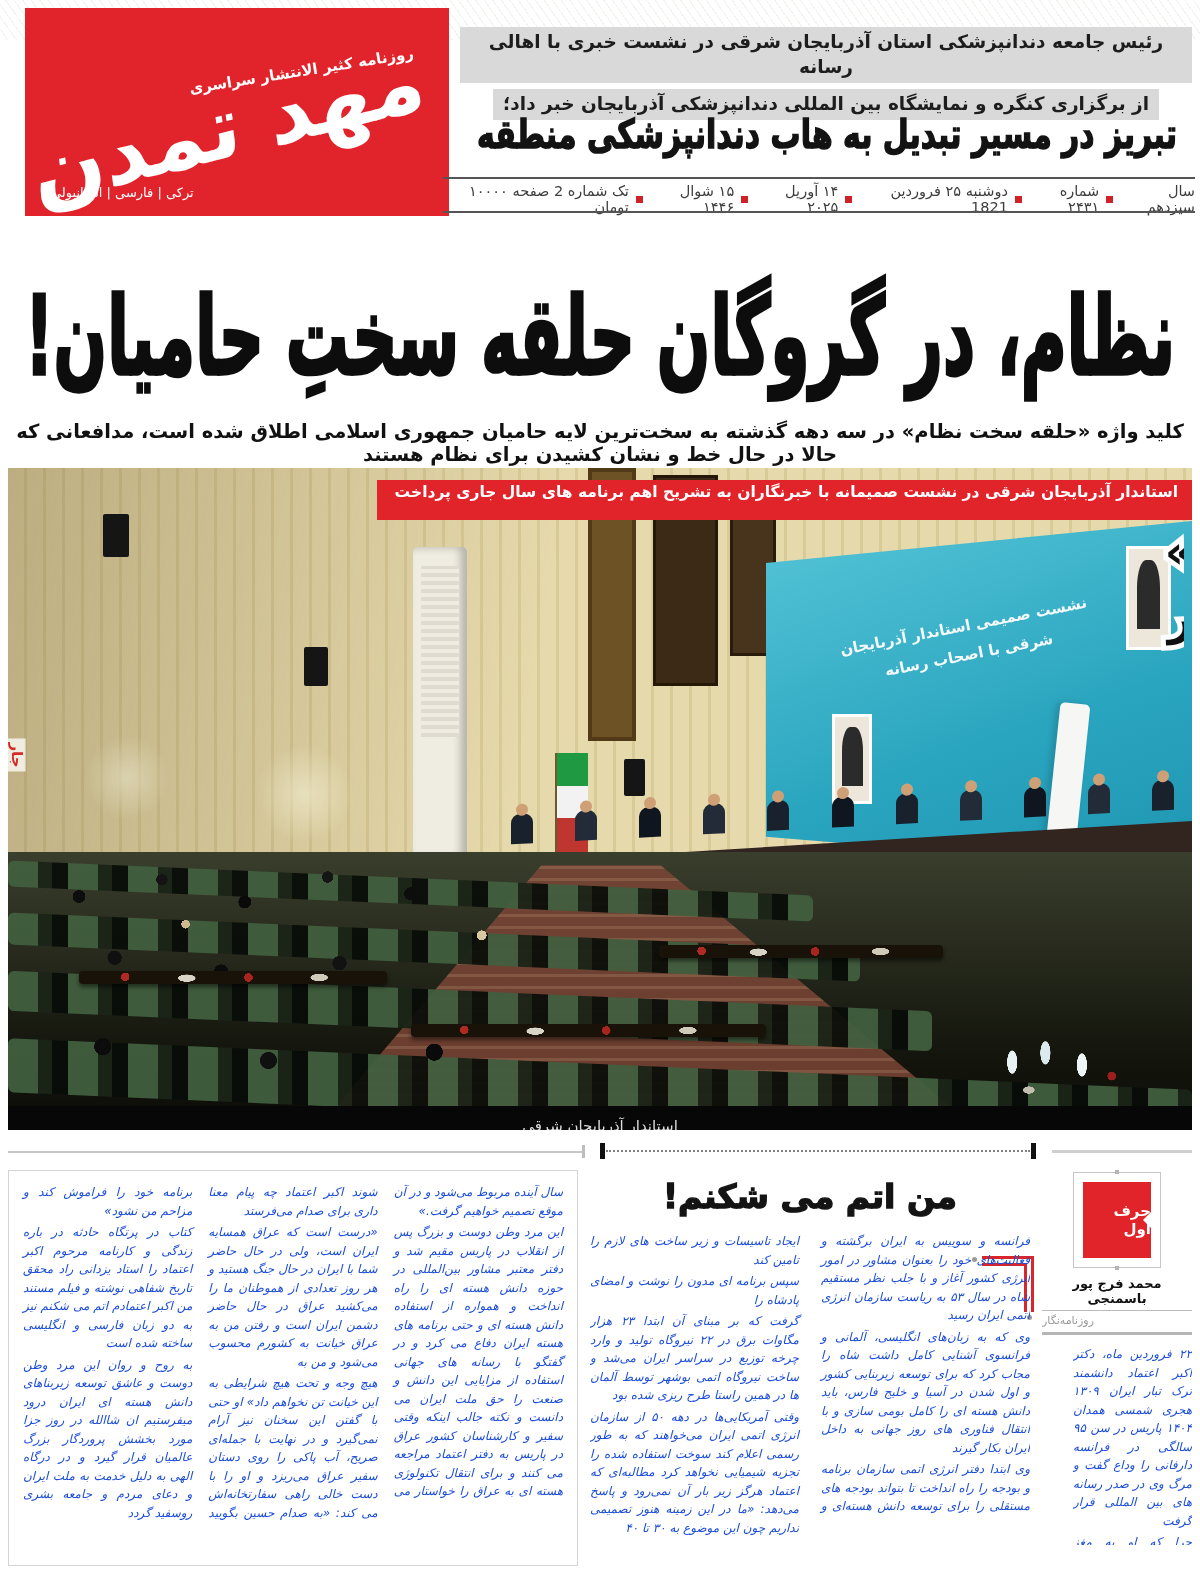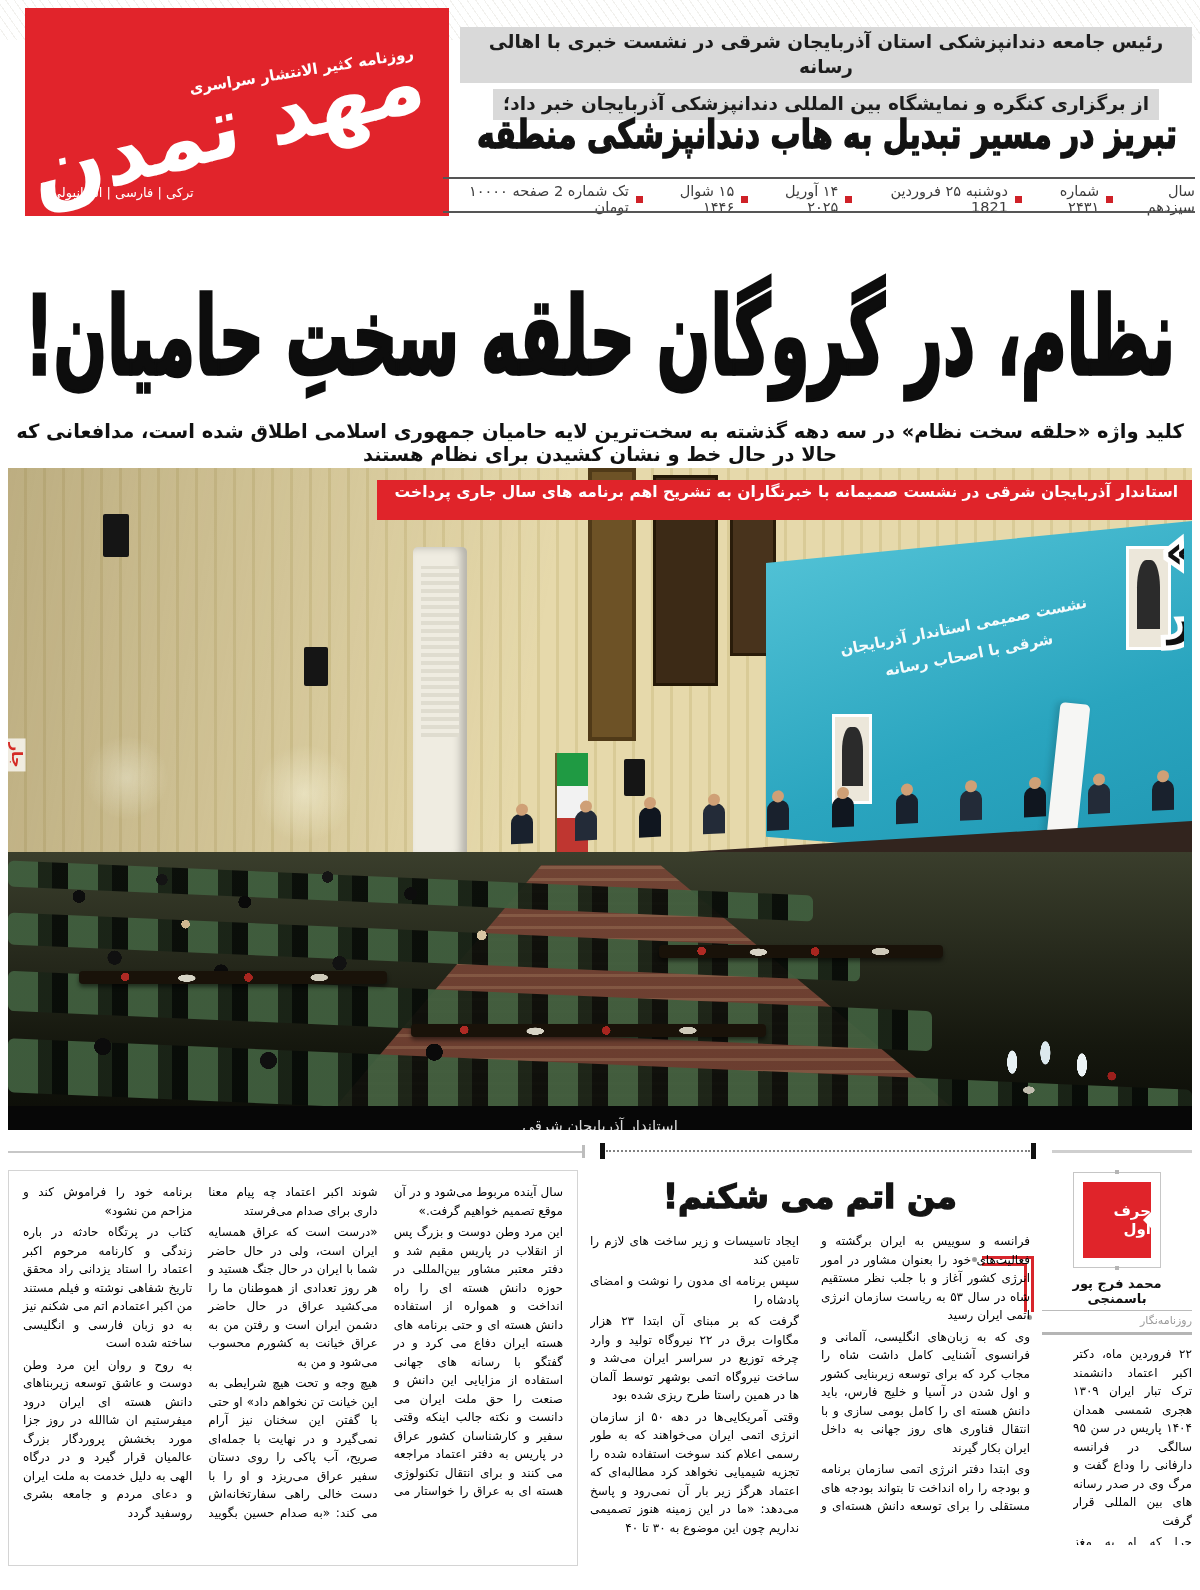--- a/index.html
+++ b/index.html
@@ -116,22 +116,22 @@
   .fw-rail{position:absolute;right:0;top:0;width:150px;height:412px;overflow:hidden;}
   .fw-frame{position:relative;width:86px;height:94px;margin:2px auto 8px auto;border:1px solid #c6c6c6;}
   .fw-frame:before,.fw-frame:after{content:"";position:absolute;left:50%;width:4px;height:4px;background:#b5b5b5;transform:translateX(-50%);}
   .fw-frame:before{top:-3px;} .fw-frame:after{bottom:-3px;}
   .fw-badge{position:absolute;left:50%;top:50%;transform:translate(-50%,-50%);width:68px;height:76px;
       background:#e0242a;color:#fff;font-size:15px;font-weight:bold;display:flex;align-items:center;
       justify-content:center;}
   .fw-badge:before{content:"";position:absolute;right:-1px;top:50%;transform:translateY(-50%);
       border:9px solid rgba(0,0,0,0);border-right-color:#fff;}
   .fw-author{text-align:center;font-size:13px;font-weight:bold;color:#111;border-bottom:1px solid #bbb;padding-bottom:4px;}
-  .fw-role{text-align:right;font-size:11px;color:#9a9a9a;padding:3px 0 5px 0;border-bottom:3px solid #b5b5b5;margin-bottom:10px;}
-  .coltext p{margin:0 0 3px 0;text-align:justify;font-size:12px;line-height:18.5px;color:#000000;}
+  .fw-role{text-align:left;font-size:11px;color:#9a9a9a;padding:3px 0 5px 0;border-bottom:3px solid #b5b5b5;margin-bottom:10px;}
+  .coltext p{margin:0 0 3px 0;text-align:justify;font-size:12px;line-height:18.5px;color:#1d4ed8;font-style:italic;}
   .fw-rail .coltext{height:200px;overflow:hidden;margin-left:31px;}
   .quote-corner{position:absolute;right:158px;top:86px;width:42px;height:46px;
       border-top:10px double #d8262c;border-right:10px double #d8262c;}
   .quote-corner:before{content:"";position:absolute;left:-10px;top:-9px;width:5px;height:5px;border-radius:50%;background:#9a9a9a;}
   .quote-corner:after{content:"";position:absolute;right:-8px;bottom:-8px;width:5px;height:5px;border-radius:50%;background:#9a9a9a;}
   .atom{position:absolute;right:162px;top:0;width:440px;height:412px;}
   .atom-cols{column-count:2;column-gap:22px;height:352px;overflow:hidden;margin-top:6px;}
   .leftbox{position:absolute;left:0;top:0;width:570px;height:396px;border:1px solid #d4d4d4;
       padding:12px 14px;box-sizing:border-box;column-count:3;column-gap:16px;overflow:hidden;}
   svg text{font-family:"DejaVu Sans",sans-serif;}

